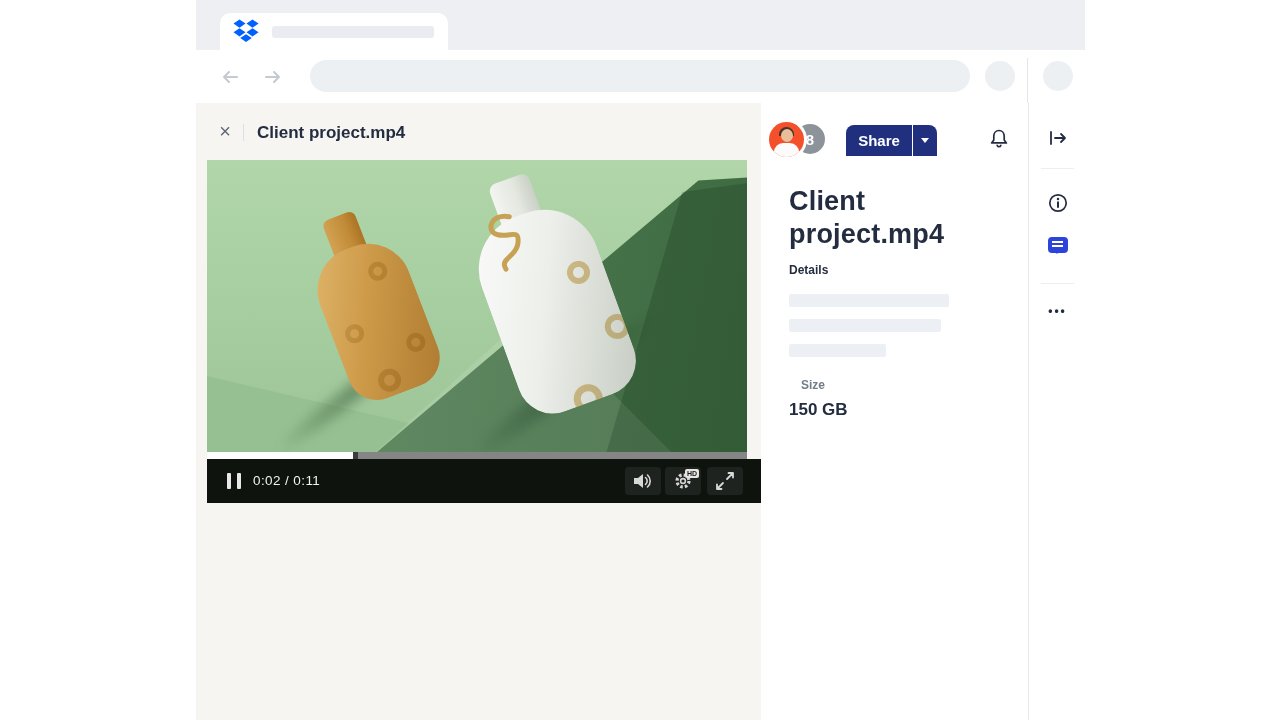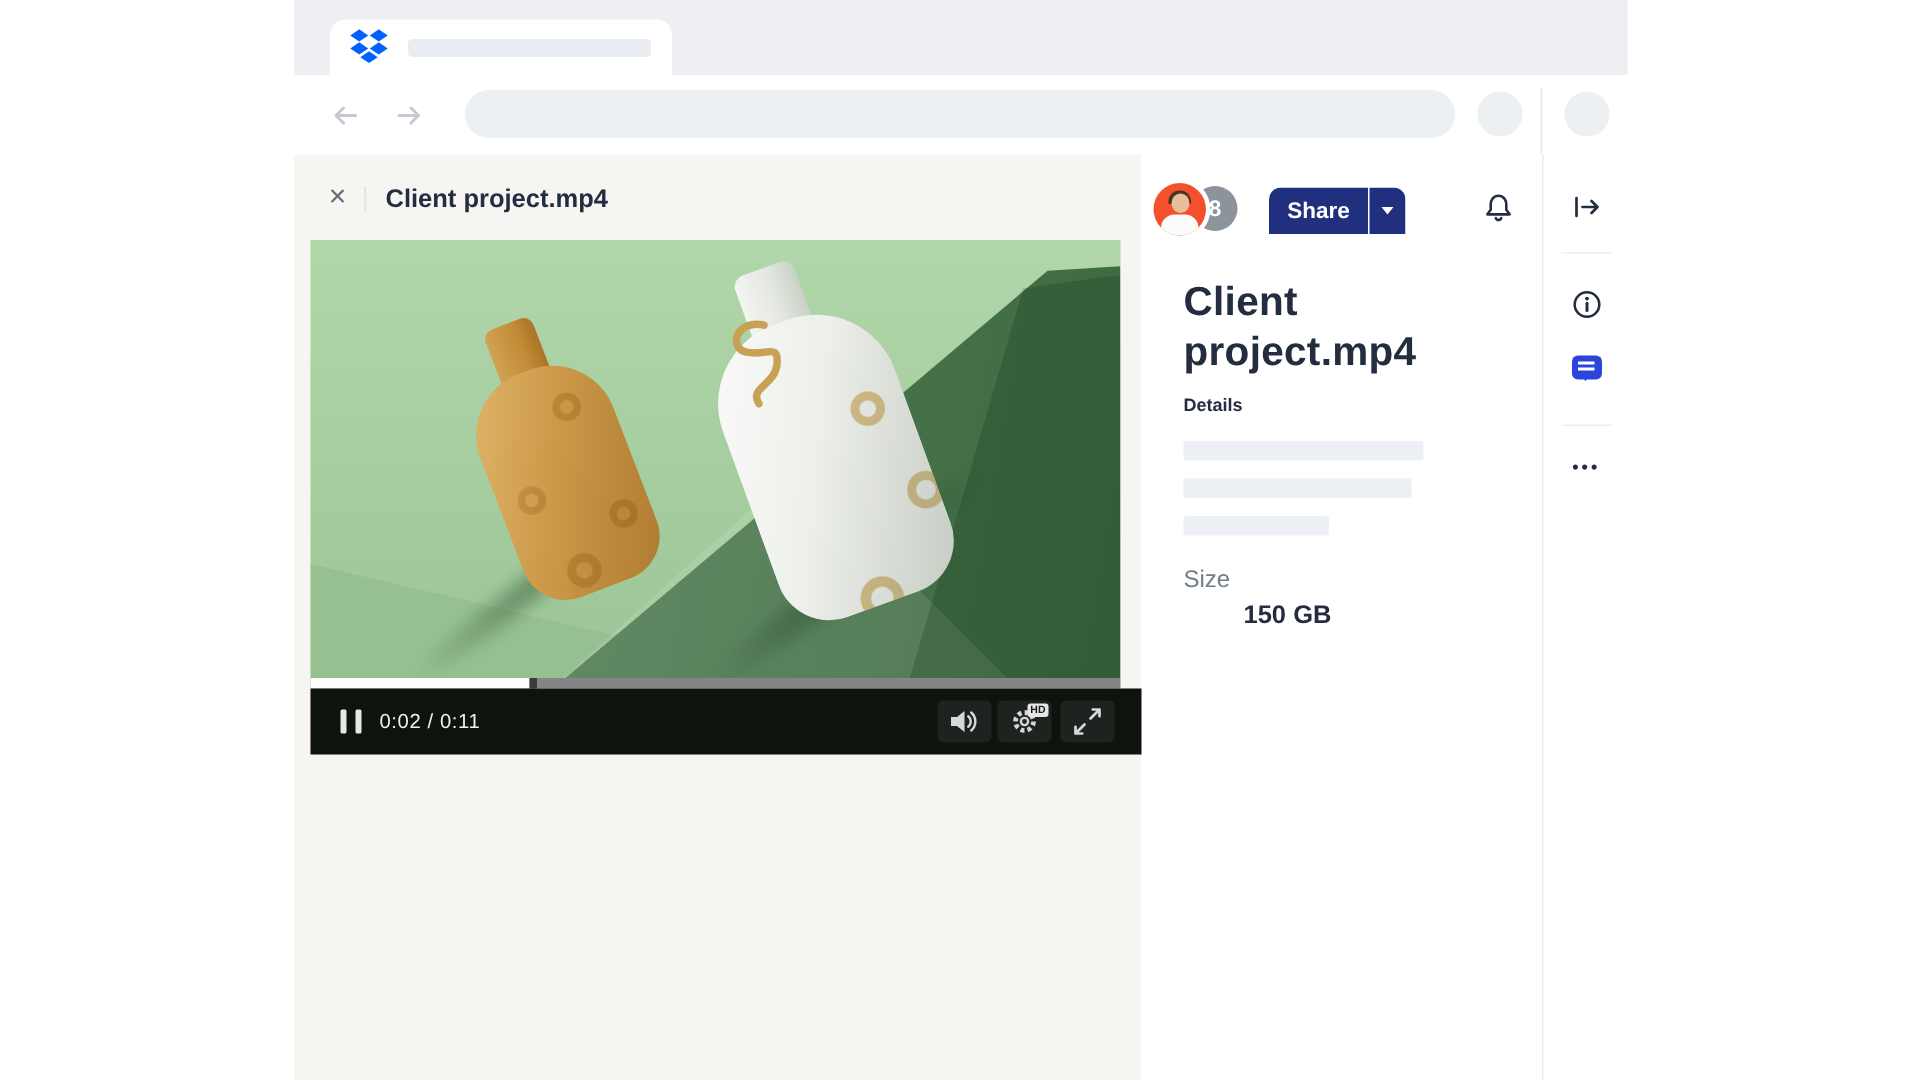--- a/index.html
+++ b/index.html
@@ -103,22 +103,22 @@
   .share-sep { width:1px; height:31px; background:rgba(255,255,255,.85); }
   .share-caret { width:24px; height:31px; background:#20307f; display:flex; align-items:center; justify-content:center; }
   .caret-down { width:0; height:0; border-left:4px solid transparent; border-right:4px solid transparent; border-top:5px solid #fff; }
   .bell { position:absolute; left:225px; top:23px; width:26px; height:26px; }
 
   .file-heading { position:absolute; left:28px; top:82px; width:215px; font-size:27px; font-weight:700;
                   line-height:33px; color:#242d40; letter-spacing:.2px; }
   .details-heading { position:absolute; left:28px; top:160px; font-size:12px; font-weight:700; color:#242d40; }
   .meta-bar { position:absolute; left:28px; height:13px; background:#eceff3; border-radius:2px; }
   .bar1 { top:191px; width:160px; } .bar2 { top:216px; width:152px; } .bar3 { top:241px; width:97px; }
-  .size-label { position:absolute; left:28px; top:275px; font-size:16px; font-weight:400; color:#717d8a; }
-  .size-value { position:absolute; left:28px; top:297px; font-size:17px; font-weight:700; color:#242d40;margin-left:40px; }
+  .size-label { position:absolute; left:40px; top:275px; font-size:12px; font-weight:700; color:#717d8a; }
+  .size-value { position:absolute; left:28px; top:297px; font-size:17px; font-weight:700; color:#242d40; }
 
   
   .rail-item { position:absolute; left:0; width:57px; display:flex; align-items:center; justify-content:center; }
   .rail-expand { top:23px; height:24px; }
   .rail-div { position:absolute; left:12px; width:33px; height:1px; background:#eceef0; }
   .rail-div1 { top:65px; } .rail-div2 { top:180px; }
   .rail-info { top:88px; height:24px; }
   .rail-comment { top:130px; height:24px; }
   .rail-dots { top:196px; height:24px; font-size:12px; font-weight:700; color:#242d40; letter-spacing:2px; }
   .comment-icon { position:relative; width:20px; height:16px; background:#2c44da; border-radius:4px; }

